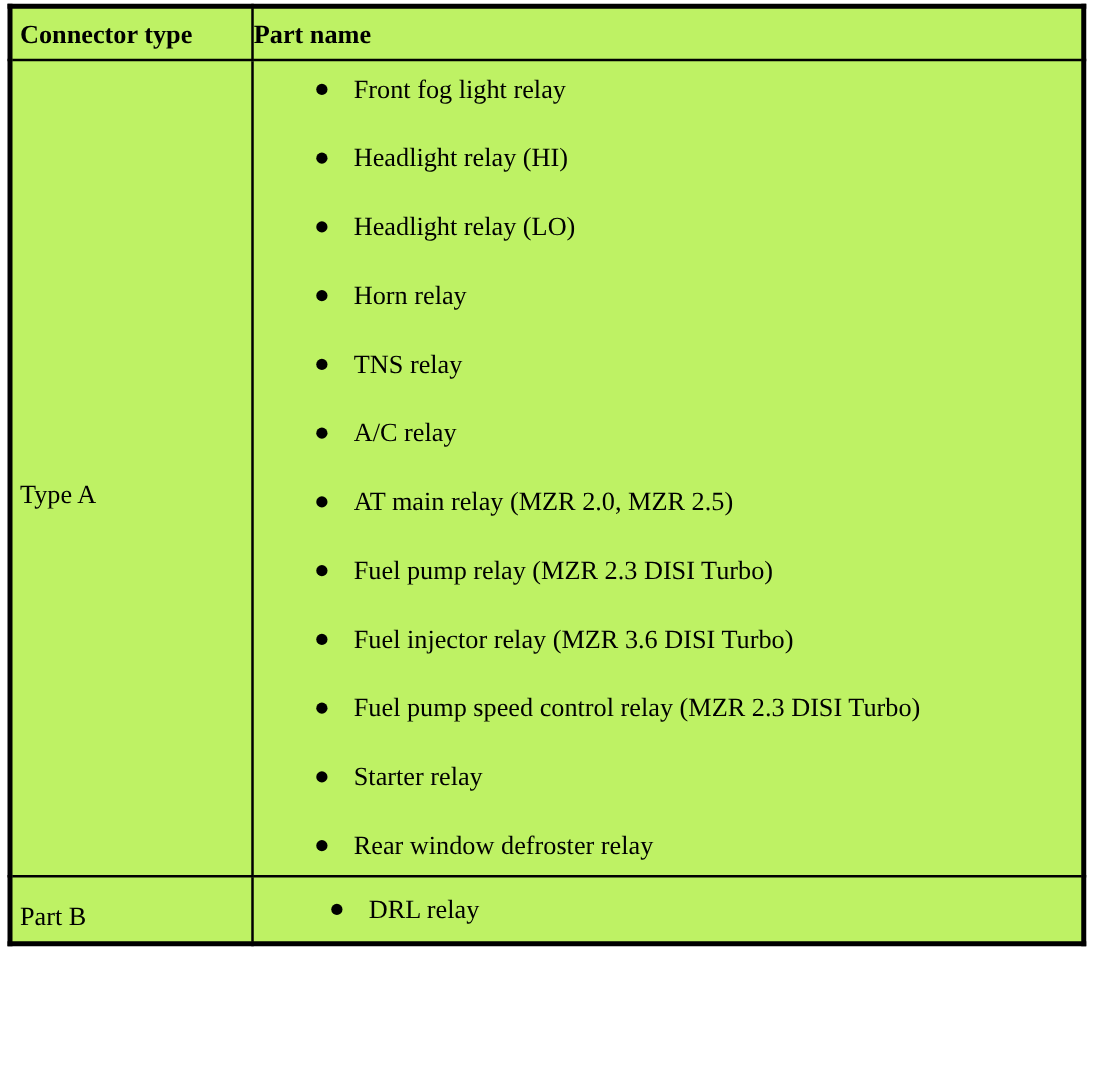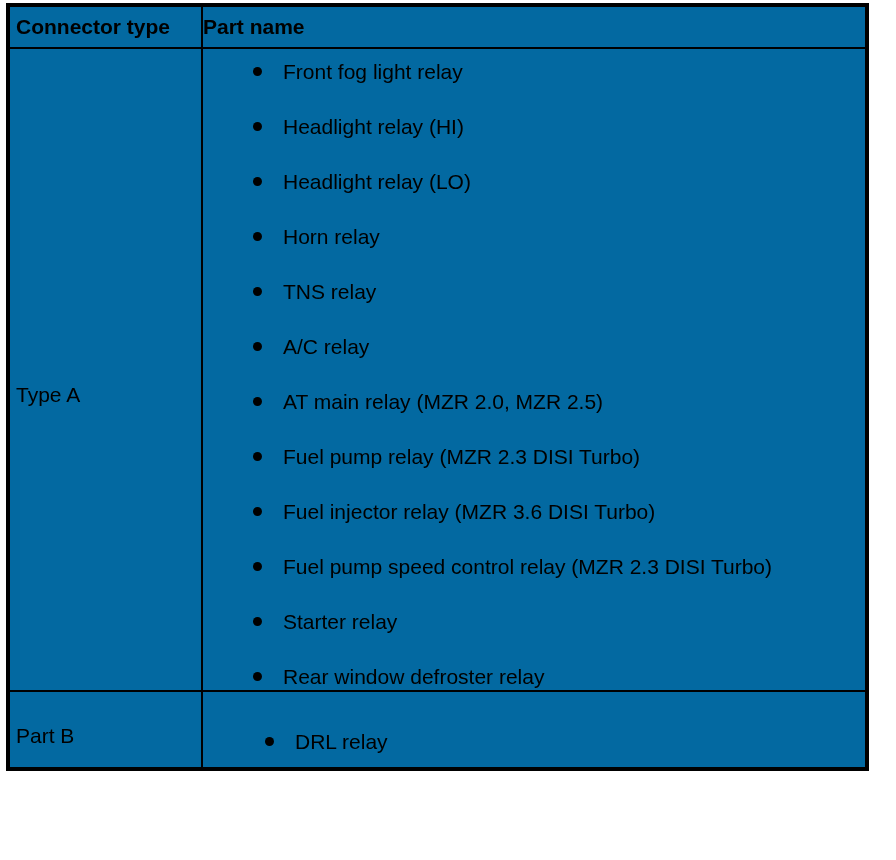--- a/index.html
+++ b/index.html
@@ -37,21 +37,22 @@
   }
 
   .relay-table col.col-type { width: 194px; }
   .relay-table col.col-part { width: 665px; }
 
   .relay-table td,
   .relay-table th {
     border: 2px solid #000000;
     padding: 0;
     vertical-align: top;
-    background: #0369a1;
+    background: #bef264;
+    font-family: Liberation Serif, serif;
   }
 
   
   .hdr-row th {
     height: 40px;
     font-weight: bold;
     font-size: 21px;
     line-height: 40px;
     vertical-align: middle;
     white-space: nowrap;
@@ -110,25 +111,25 @@
     top: 9px;
     width: 9px;
     height: 9px;
     border-radius: 50%;
     background: #000000;
   }
 
   
   .part-cell-tall .part-list { padding-top: 9px; }
   .part-cell-tall .part-item { margin-bottom: 28px; }
-  .part-cell-tall .part-item:last-child { margin-bottom: 0; }
+  .part-cell-tall .part-item:last-child { margin-bottom: 10px; }
 
   
   .part-cell-short { vertical-align: middle !important; }
-  .part-cell-short .part-list { padding: 12px; margin-top: 24px; }
+  .part-cell-short .part-list { padding: 12px; }
   .part-cell-short .part-item { margin: 0; }
   .part-cell-short .bullet-dot { top: 9px; }
 </style>
 </head>
 <body>
 
 <div id="page">
 
   <table class="relay-table">
     <colgroup>

